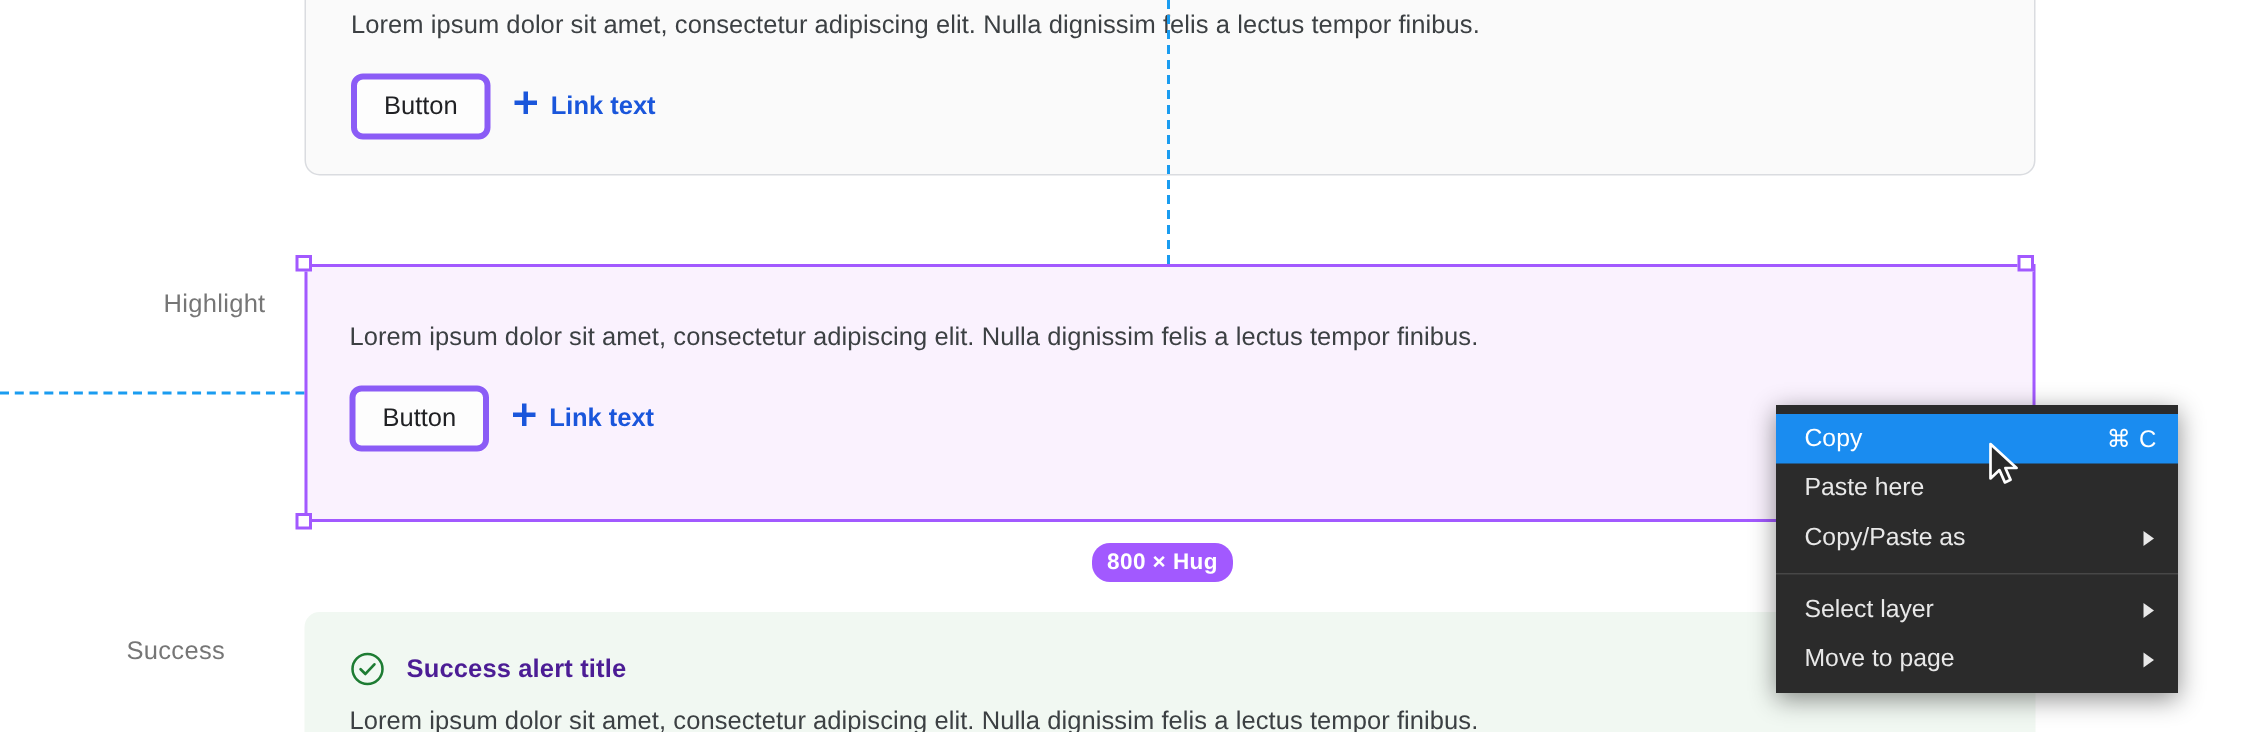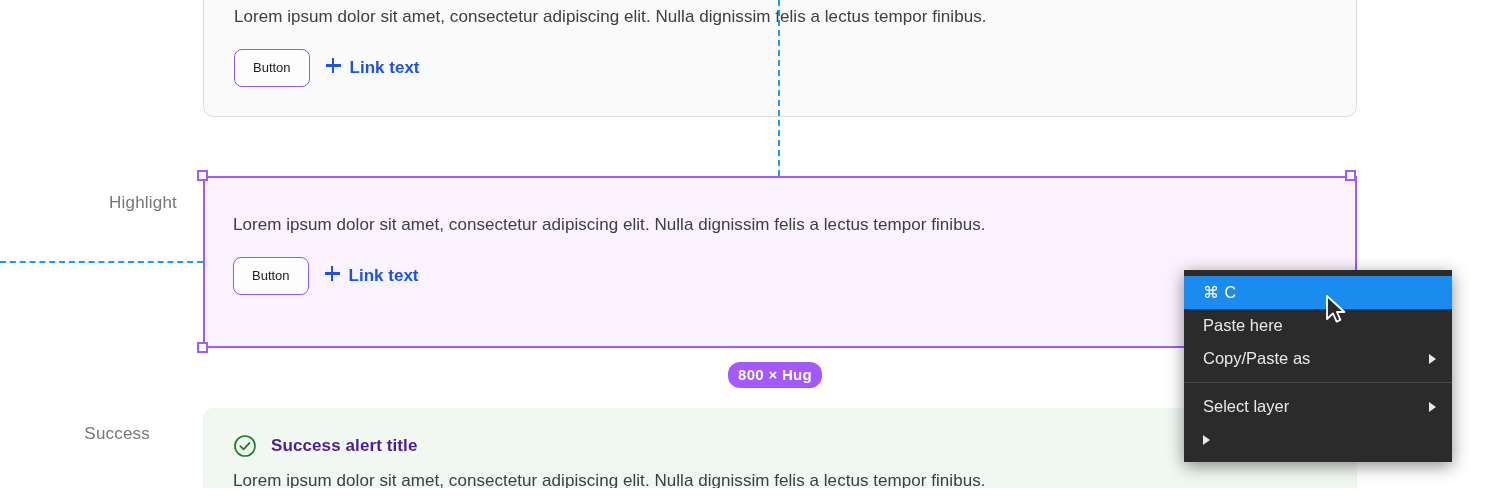--- a/index.html
+++ b/index.html
@@ -64,24 +64,24 @@
     letter-spacing: 0.05px;
   }
   .alert-actions {
     display: flex;
     align-items: center;
     gap: 16px;
   }
   .btn {
     box-sizing: border-box;
     font-family: "Liberation Sans", sans-serif;
-    font-size: 13px;
+    font-size: 17px;
     color: #202124;
     background: #fdfdfd;
-    border: 1px solid #8b5cf6;
+    border: 4px solid #8b5cf6;
     border-radius: 8px;
     padding: 8px 18px 9px 18px;
     line-height: 19px;
     white-space: nowrap;
   }
   .link {
     display: flex;
     align-items: flex-start;
     gap: 9px;
     color: #1a56db;
@@ -296,20 +296,21 @@
   <div class="handle h-tl"></div>
   <div class="handle h-tr"></div>
   <div class="handle h-bl"></div>
   <div class="handle h-br"></div>
 
   <div id="dim-badge">800 × Hug</div>
 
   <div id="context-menu">
 
     <div class="menu-item active">
+      <span class="menu-label">Copy</span>
       <span class="menu-shortcut">⌘ C</span>
     </div>
 
     <div class="menu-item">
       <span class="menu-label">Paste here</span>
       <span class="menu-shortcut"></span>
     </div>
 
 
     <div class="menu-item">
@@ -318,20 +319,21 @@
     </div>
 
     <div class="menu-sep"></div>
 
     <div class="menu-item">
       <span class="menu-label">Select layer</span>
       <span class="menu-arrow"></span>
     </div>
 
     <div class="menu-item">
+      <span class="menu-label">Move to page</span>
       <span class="menu-arrow"></span>
     </div>
 
   </div>
 
   <svg id="cursor" viewBox="0 0 24 32">
     <path d="M2 1 L2 24 L8 18.4 L11.6 26.6 L15.4 24.9 L11.9 17 L19.4 17 Z" fill="#2b2b2b" stroke="#ffffff" stroke-width="1.8" stroke-linejoin="round"></path>
   </svg>
 
 </div>

